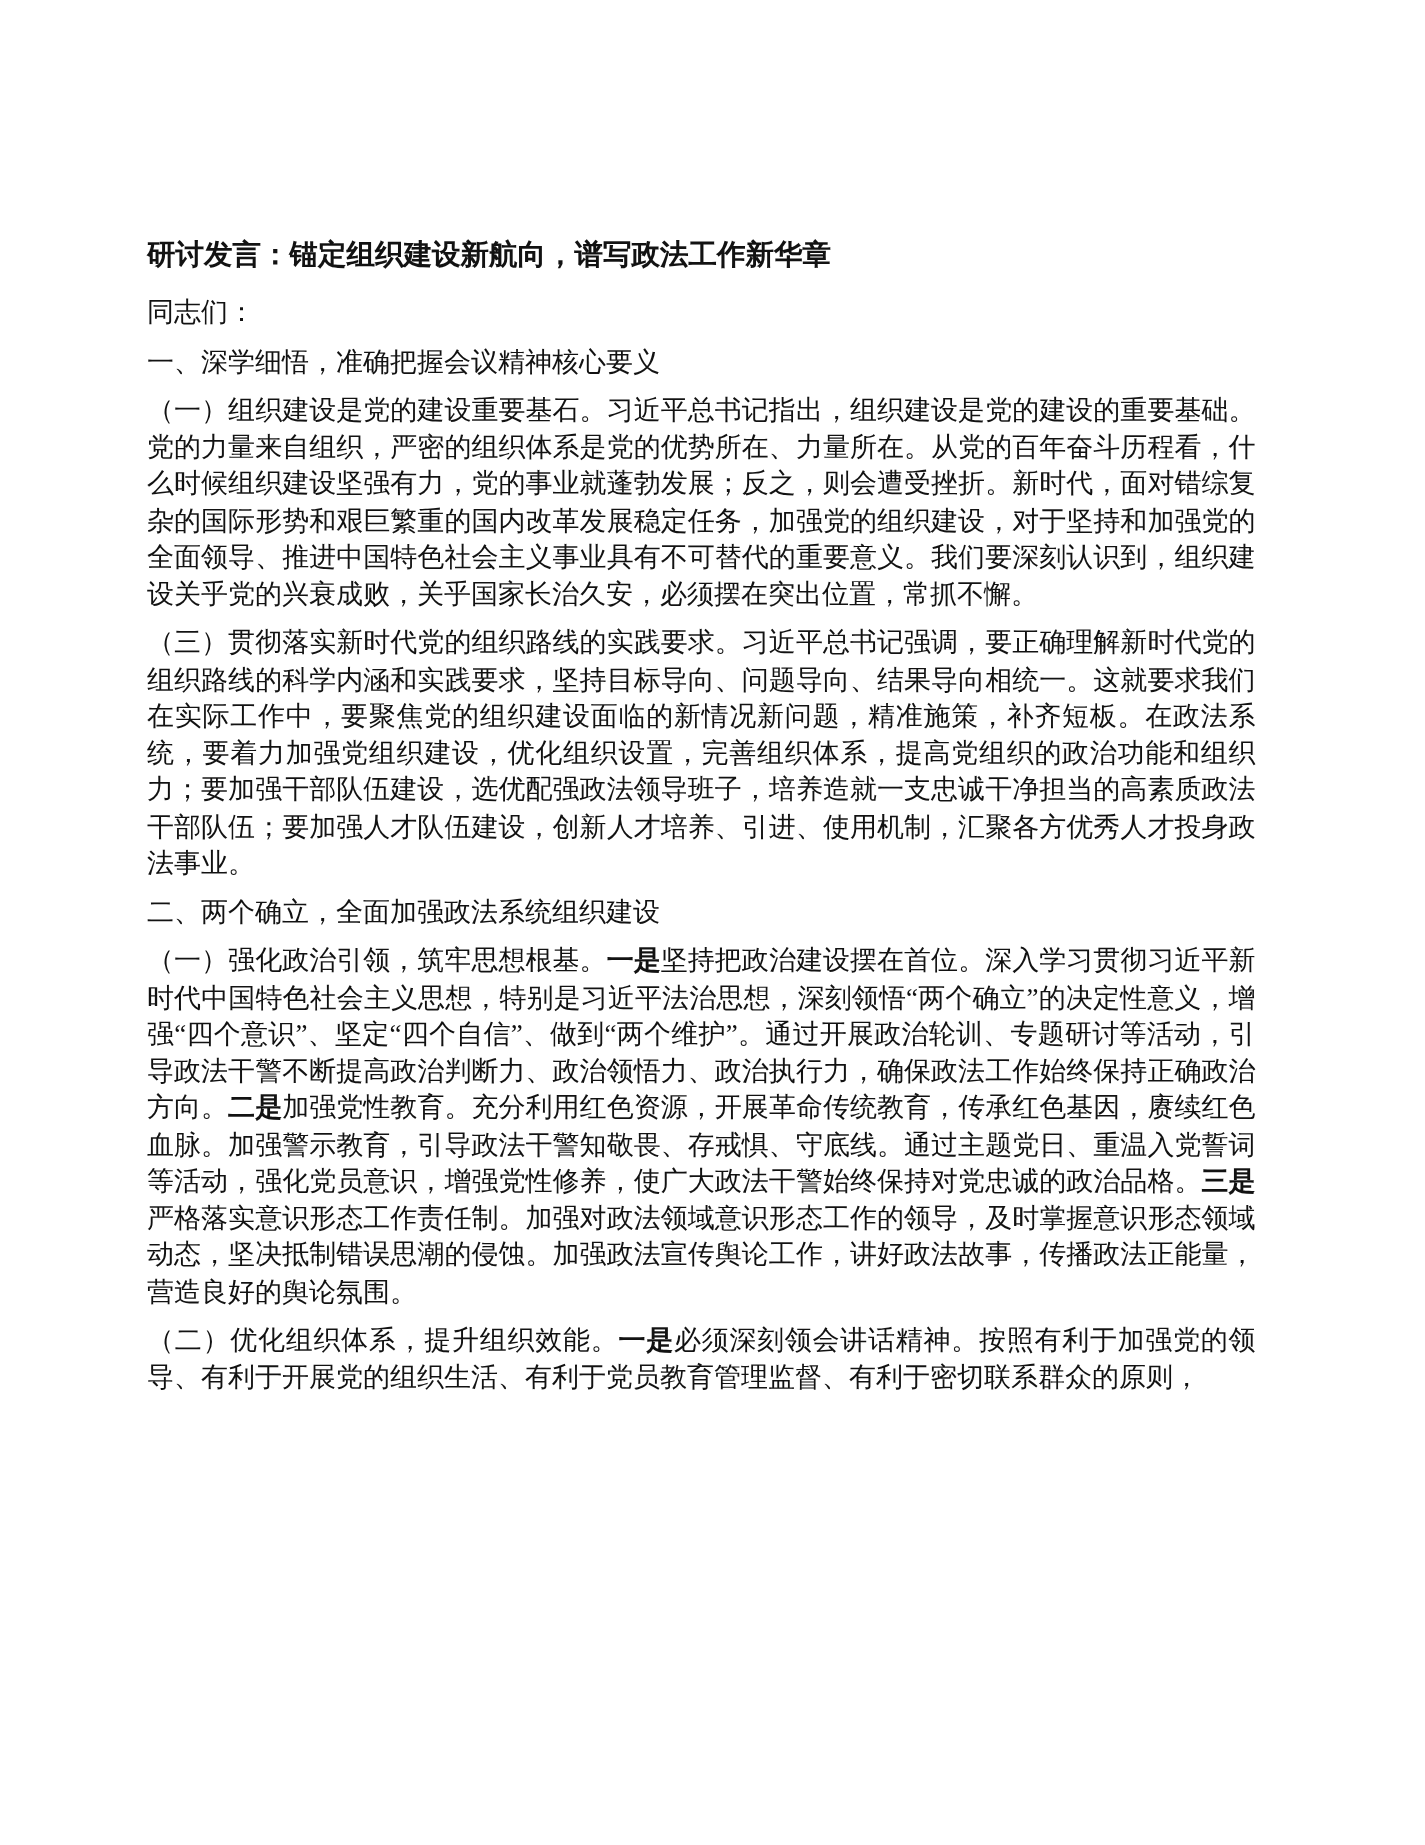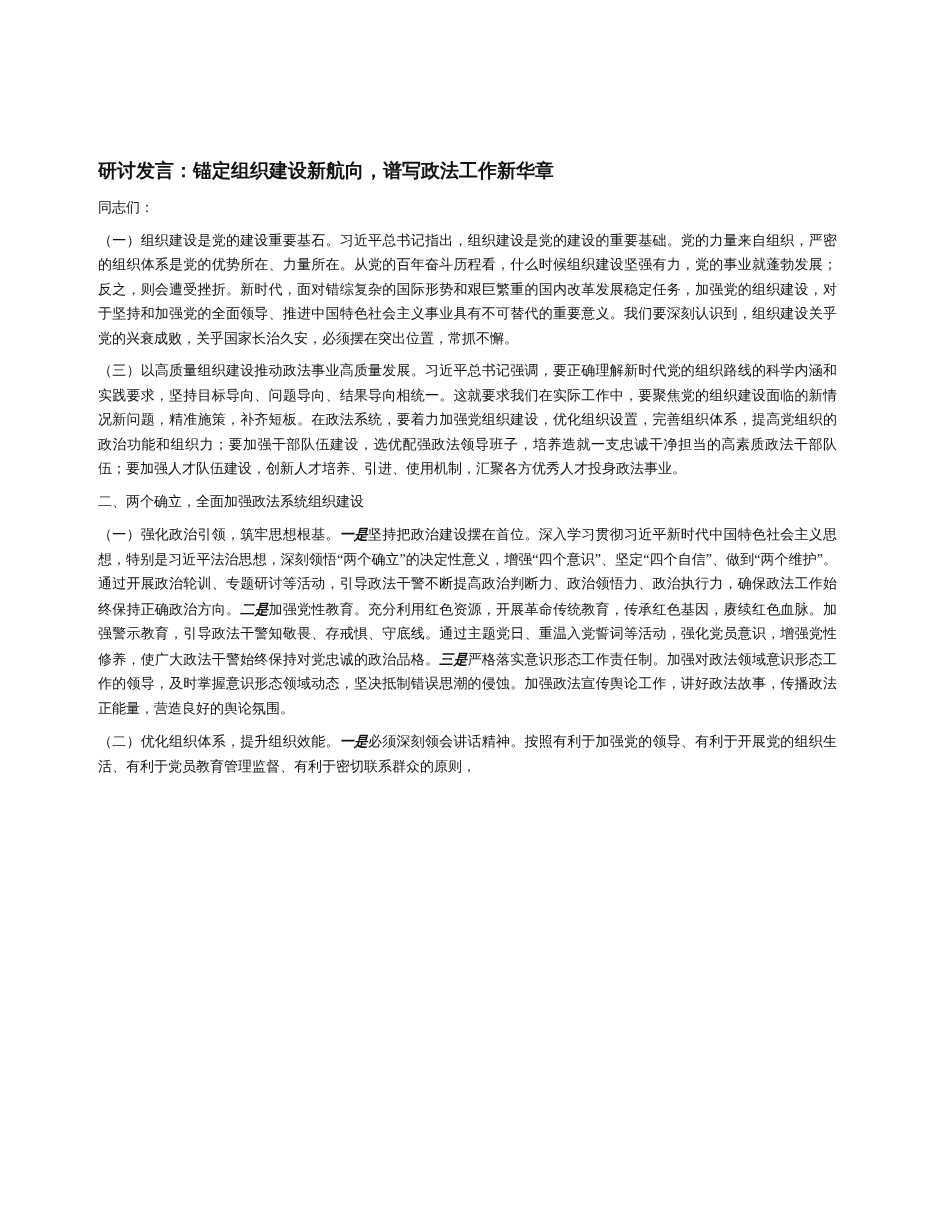--- a/index.html
+++ b/index.html
@@ -25,46 +25,46 @@
   }
   .doc-title {
     font-family: "Liberation Sans", "DejaVu Sans", sans-serif;
     font-weight: 700;
     font-size: 19px;
     line-height: 25px;
     margin: 0 0 13px 0;
     text-align: left;
   }
   .block {
-    font-size: 14px;
+    font-size: 18px;
     line-height: 24.5px;
     margin: 0 0 8px 0;
     text-align: justify;
     word-break: break-all;
   }
   .block.heading {
     text-align: left;
   }
   .run {
     font-weight: 400;
   }
   .run.bold-run {
     font-weight: 700;
     font-family: "Liberation Sans", "DejaVu Sans", sans-serif;
-    font-style: italic;
   }
 </style>
 </head>
 <body>
 
 <div class="page">
   <div class="doc-content">
     <h1 class="doc-title">研讨发言：锚定组织建设新航向，谱写政法工作新华章</h1>
     <div>
         <p class="block"><span class="run">同志们：</span></p>
+        <p class="block heading"><span class="run">一、深学细悟，准确把握会议精神核心要义</span></p>
         <p class="block"><span class="run">（一）组织建设是党的建设重要基石。习近平总书记指出，组织建设是党的建设的重要基础。党的力量来自组织，严密的组织体系是党的优势所在、力量所在。从党的百年奋斗历程看，什么时候组织建设坚强有力，党的事业就蓬勃发展；反之，则会遭受挫折。新时代，面对错综复杂的国际形势和艰巨繁重的国内改革发展稳定任务，加强党的组织建设，对于坚持和加强党的全面领导、推进中国特色社会主义事业具有不可替代的重要意义。我们要深刻认识到，组织建设关乎党的兴衰成败，关乎国家长治久安，必须摆在突出位置，常抓不懈。</span></p>
-        <p class="block"><span class="run">（三）以高质量组织建设推动政法事业高质量发展。习近平总书记强调，要正确理解新时代党的组织路线的科学内涵和实践要求，坚持目标导向、问题导向、结果导向相统一。这就要求我们在实际工作中，要聚焦党的组织建设面临的新情况新问题，精准施策，补齐短板。在政法系统，要着力加强党组织建设，优化组织设置，完善组织体系，提高党组织的政治功能和组织力；要加强干部队伍建设，选优配强政法领导班子，培养造就一支忠诚干净担当的高素质政法干部队伍；要加强人才队伍建设，创新人才培养、引进、使用机制，汇聚各方优秀人才投身政法事业。</span></p>
+        <p class="block"><span class="run">（三）贯彻落实新时代党的组织路线的实践要求。习近平总书记强调，要正确理解新时代党的组织路线的科学内涵和实践要求，坚持目标导向、问题导向、结果导向相统一。这就要求我们在实际工作中，要聚焦党的组织建设面临的新情况新问题，精准施策，补齐短板。在政法系统，要着力加强党组织建设，优化组织设置，完善组织体系，提高党组织的政治功能和组织力；要加强干部队伍建设，选优配强政法领导班子，培养造就一支忠诚干净担当的高素质政法干部队伍；要加强人才队伍建设，创新人才培养、引进、使用机制，汇聚各方优秀人才投身政法事业。</span></p>
         <p class="block heading"><span class="run">二、两个确立，全面加强政法系统组织建设</span></p>
         <p class="block"><span class="run">（一）强化政治引领，筑牢思想根基。</span><span class="run bold-run">一是</span><span class="run">坚持把政治建设摆在首位。深入学习贯彻习近平新时代中国特色社会主义思想，特别是习近平法治思想，深刻领悟“两个确立”的决定性意义，增强“四个意识”、坚定“四个自信”、做到“两个维护”。通过开展政治轮训、专题研讨等活动，引导政法干警不断提高政治判断力、政治领悟力、政治执行力，确保政法工作始终保持正确政治方向。</span><span class="run bold-run">二是</span><span class="run">加强党性教育。充分利用红色资源，开展革命传统教育，传承红色基因，赓续红色血脉。加强警示教育，引导政法干警知敬畏、存戒惧、守底线。通过主题党日、重温入党誓词等活动，强化党员意识，增强党性修养，使广大政法干警始终保持对党忠诚的政治品格。</span><span class="run bold-run">三是</span><span class="run">严格落实意识形态工作责任制。加强对政法领域意识形态工作的领导，及时掌握意识形态领域动态，坚决抵制错误思潮的侵蚀。加强政法宣传舆论工作，讲好政法故事，传播政法正能量，营造良好的舆论氛围。</span></p>
         <p class="block"><span class="run">（二）优化组织体系，提升组织效能。</span><span class="run bold-run">一是</span><span class="run">必须深刻领会讲话精神。按照有利于加强党的领导、有利于开展党的组织生活、有利于党员教育管理监督、有利于密切联系群众的原则，</span></p>
       </div>
   </div>
 </div>
 
 </body></html>

